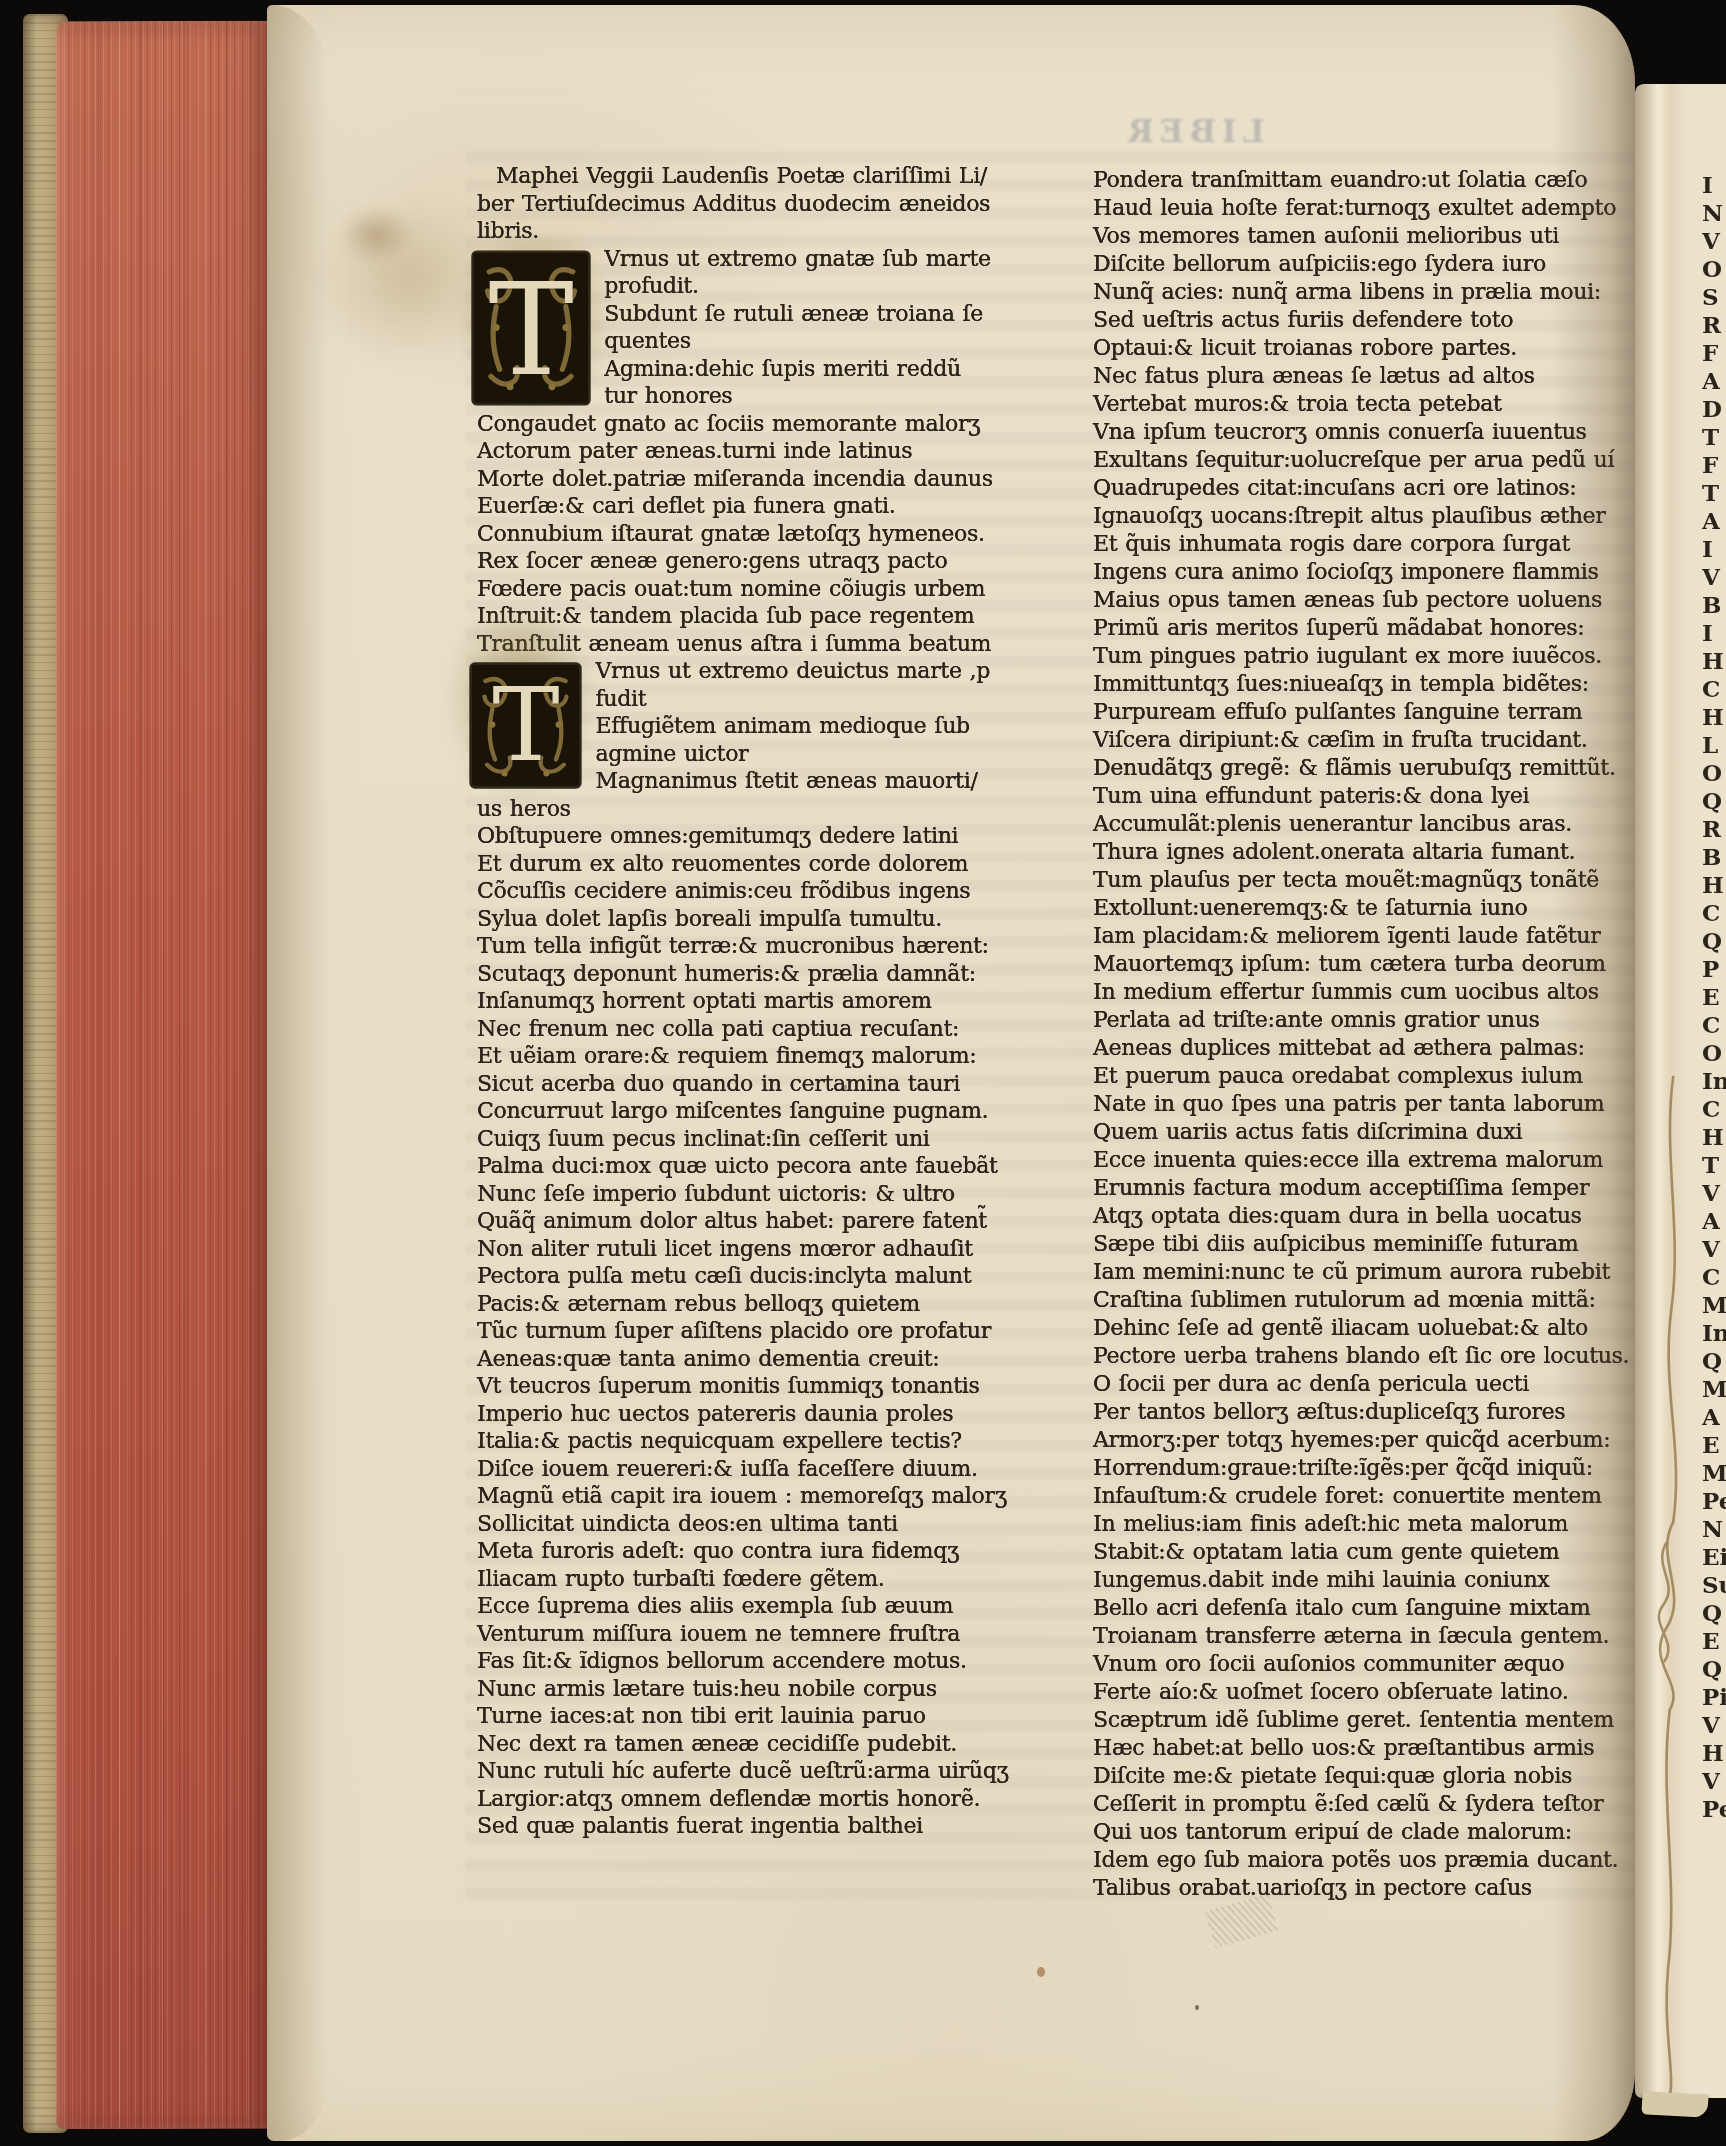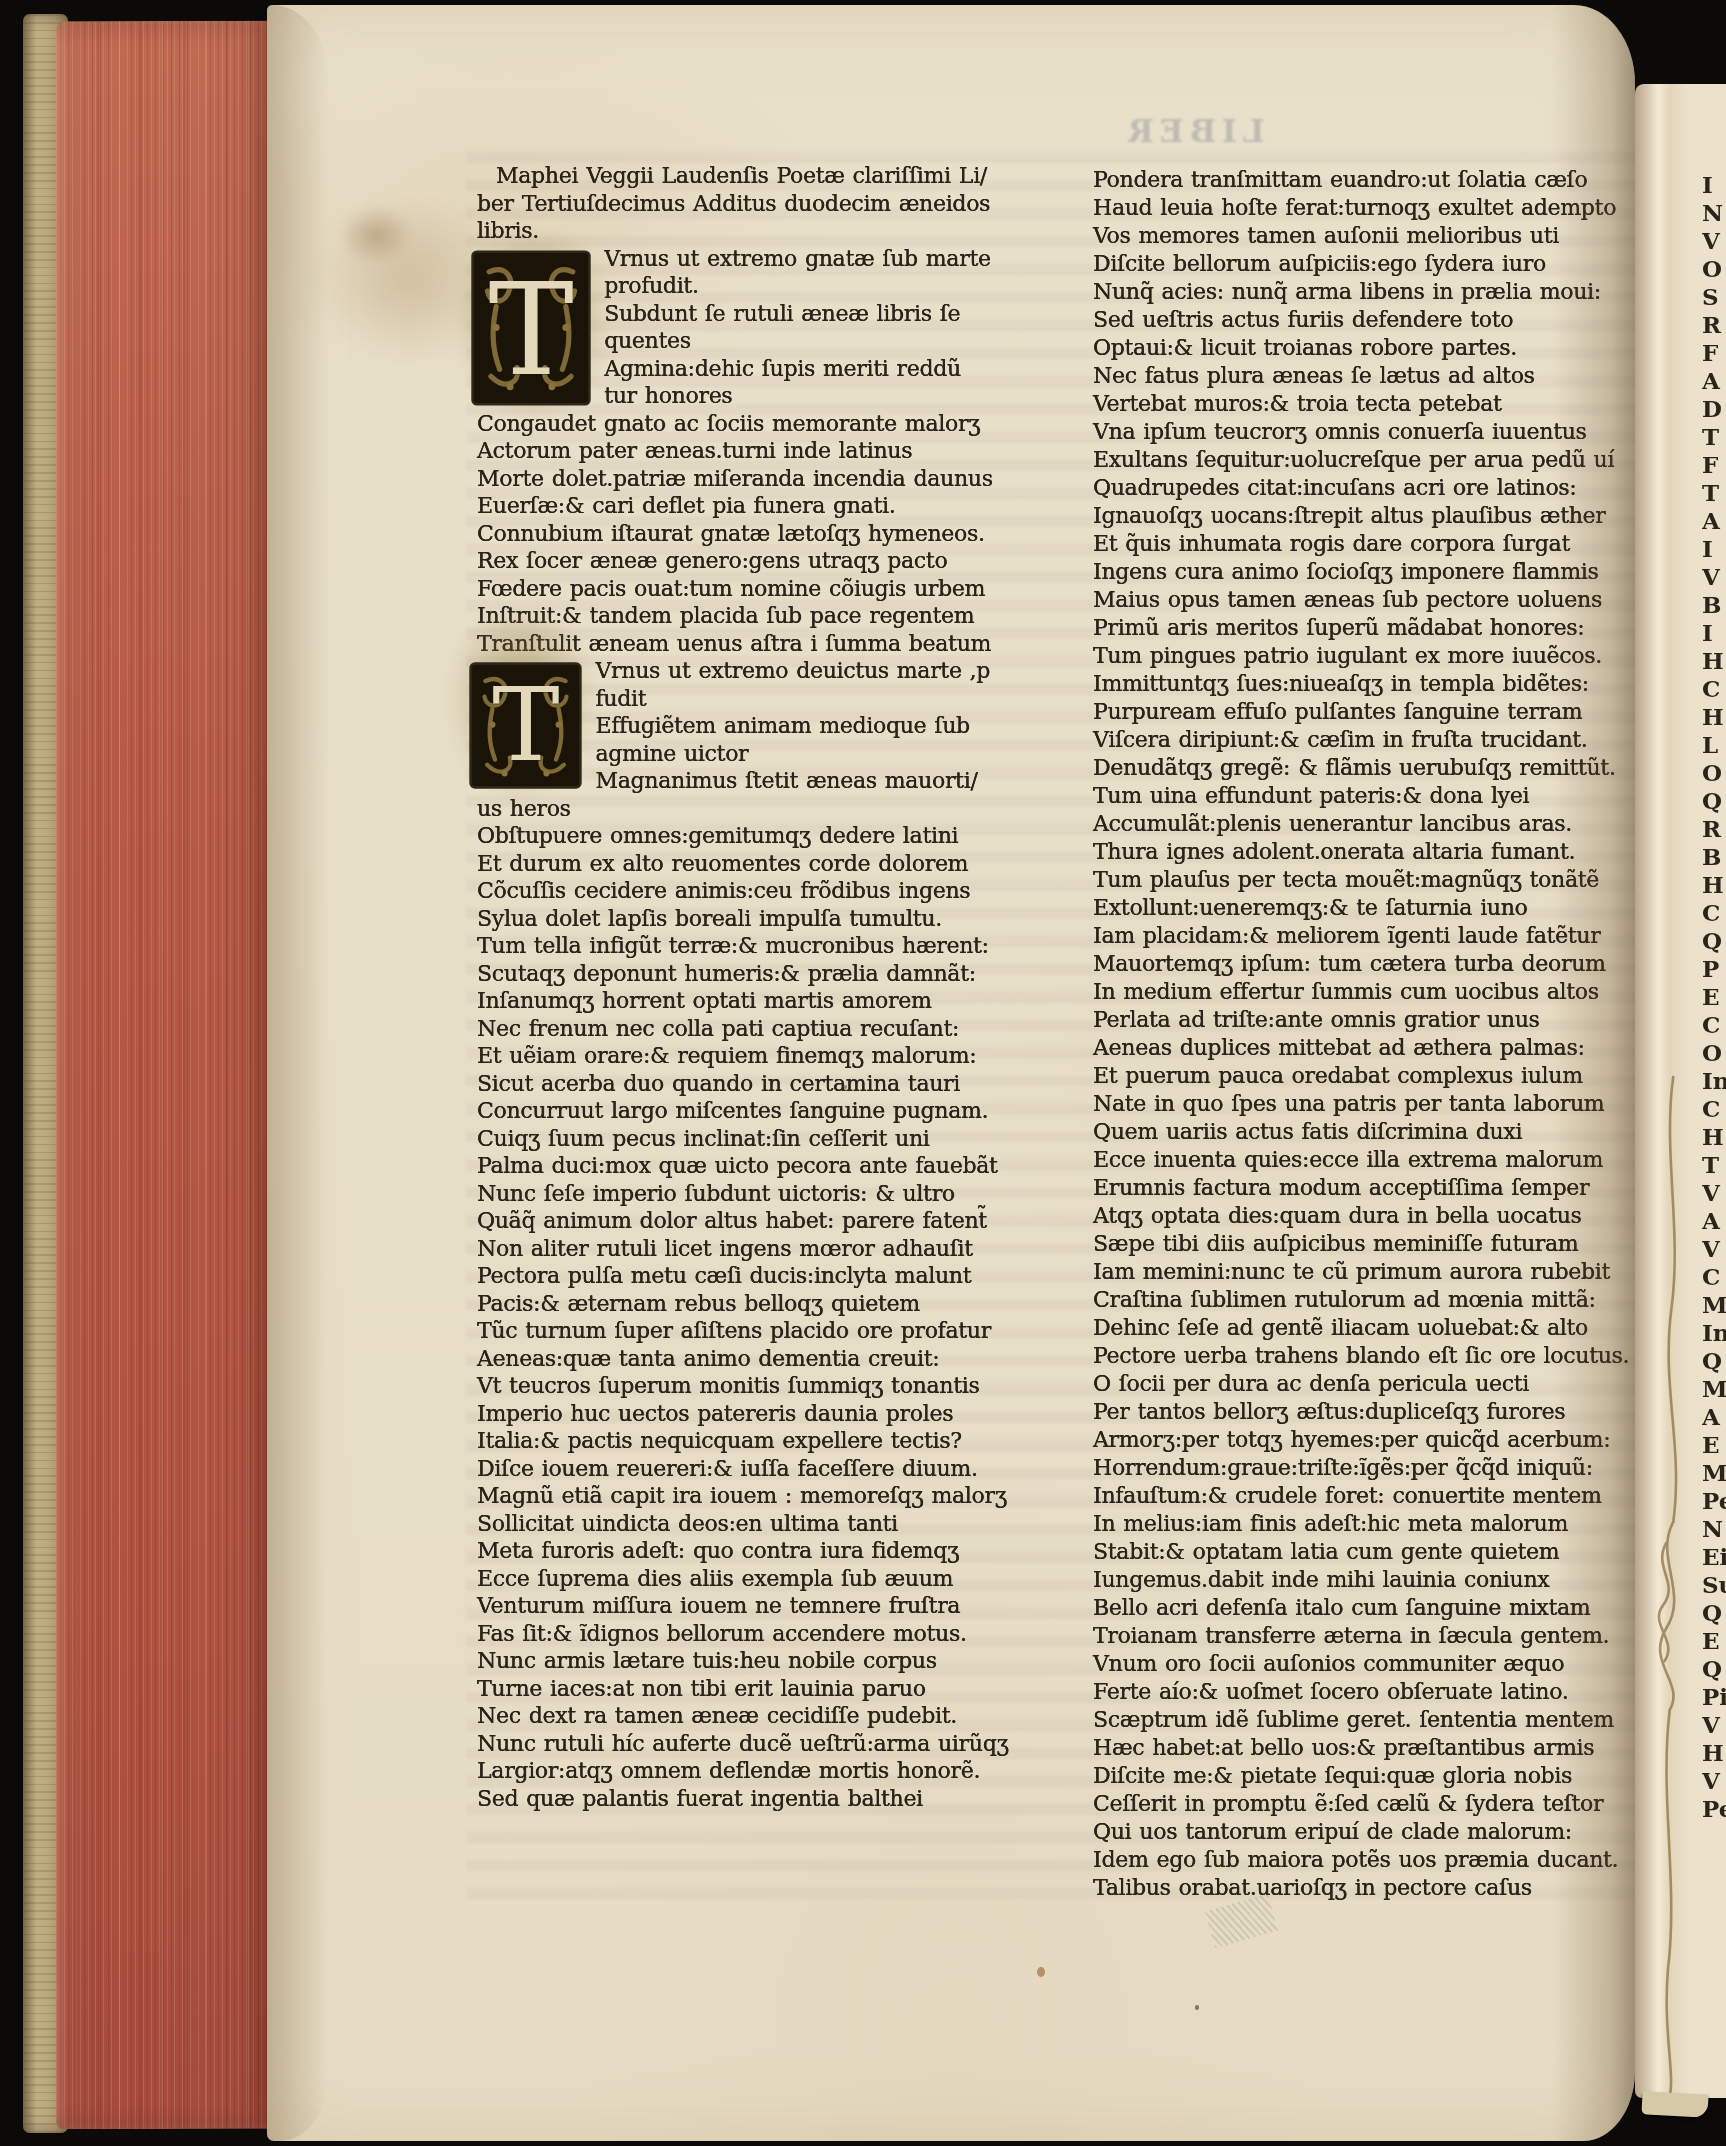--- a/index.html
+++ b/index.html
@@ -120,21 +120,21 @@
               <circle cx="30" cy="92" r="4"></circle>
                 <circle cx="110" cy="92" r="4"></circle>
               <circle cx="46" cy="160" r="4"></circle>
                 <circle cx="94" cy="160" r="4"></circle>
             </g>
           </svg>
           <span class="dropletter">T</span>
         </div>
       <div class="line">Vrnus ut extremo gnatæ ſub marte</div>
           <div class="line">profudit.</div>
-          <div class="line">Subdunt ſe rutuli æneæ libris ſe</div>
+          <div class="line">Subdunt ſe rutuli æneæ troiana ſe</div>
           <div class="line">quentes</div>
           <div class="line">Agmina:dehic ſupis meriti reddũ</div>
           <div class="line">tur honores</div>
         </div>
 
       <div>
           <div class="line">Congaudet gnato ac ſociis memorante malorʒ</div>
           <div class="line">Actorum pater æneas.turni inde latinus</div>
           <div class="line">Morte dolet.patriæ miſeranda incendia daunus</div>
           <div class="line">Euerſæ:&amp; cari deflet pia funera gnati.</div>
@@ -196,20 +196,21 @@
           <div class="line">Pacis:&amp; æternam rebus belloqʒ quietem</div>
           <div class="line">Tũc turnum ſuper aſiſtens placido ore profatur</div>
           <div class="line">Aeneas:quæ tanta animo dementia creuit:</div>
           <div class="line">Vt teucros ſuperum monitis ſummiqʒ tonantis</div>
           <div class="line">Imperio huc uectos patereris daunia proles</div>
           <div class="line">Italia:&amp; pactis nequicquam expellere tectis?</div>
           <div class="line">Diſce iouem reuereri:&amp; iuſſa faceſſere diuum.</div>
           <div class="line">Magnũ etiã capit ira iouem : memoreſqʒ malorʒ</div>
           <div class="line">Sollicitat uindicta deos:en ultima tanti</div>
           <div class="line">Meta furoris adeſt: quo contra iura fidemqʒ</div>
+          <div class="line">Iliacam rupto turbaſti fœdere gẽtem.</div>
           <div class="line">Ecce ſuprema dies aliis exempla ſub æuum</div>
           <div class="line">Venturum miſſura iouem ne temnere fruſtra</div>
           <div class="line">Fas ſit:&amp; ĩdignos bellorum accendere motus.</div>
           <div class="line">Nunc armis lætare tuis:heu nobile corpus</div>
           <div class="line">Turne iaces:at non tibi erit lauinia paruo</div>
           <div class="line">Nec dext ra tamen æneæ cecidiſſe pudebit.</div>
           <div class="line">Nunc rutuli híc auferte ducẽ ueſtrũ:arma uirũqʒ</div>
           <div class="line">Largior:atqʒ omnem deflendæ mortis honorẽ.</div>
           <div class="line">Sed quæ palantis fuerat ingentia balthei</div>
         </div>

